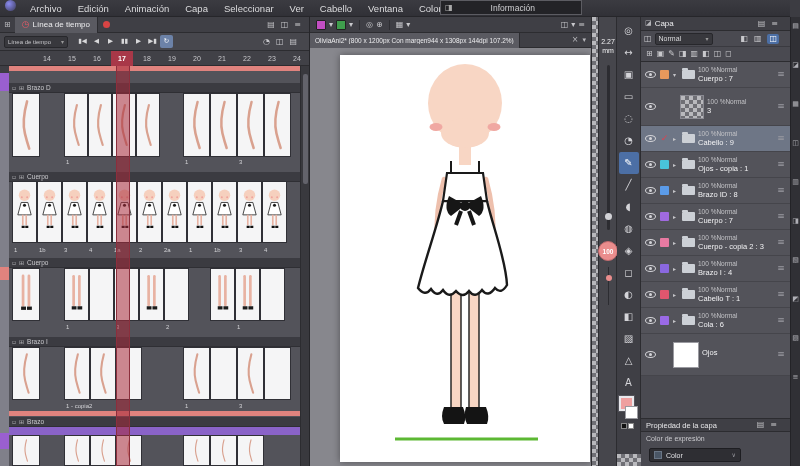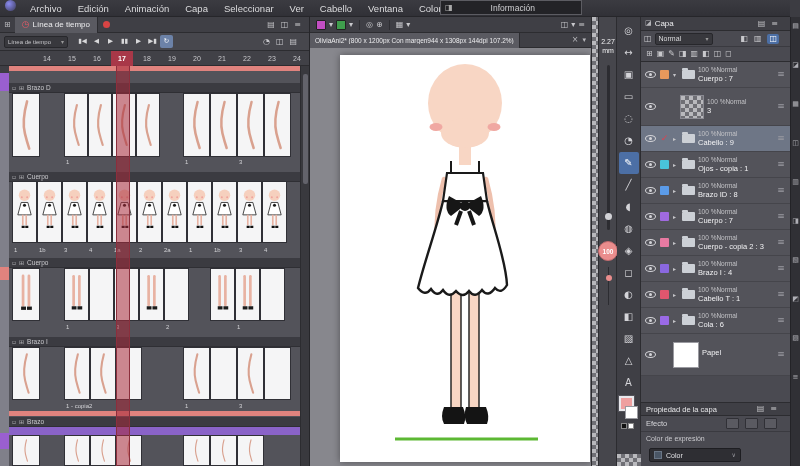--- a/index.html
+++ b/index.html
@@ -879,38 +879,30 @@
           </span>
           <span class="hnd gly">≡</span>
         </div>
         <div class="lrow paper">
           <span class="eye">
             <i></i>
           </span>
           <span class="chipcol"></span>
           <div class="thumbpaper"></div>
           <span class="ltxt" style="justify-content:flex-end;padding-bottom:4px">
-            <i class="lnm">Papel</i>
+            <i class="lnm">Ojos</i>
           </span>
           <span class="hnd gly">≡</span>
         </div>
       </div>
     <div id="pheader">
       <span class="t">Propiedad de la capa</span>
       <span class="rgt" id="pheader-icons">
           <span class="tbi gly" style="">▤</span>
           <span class="tbi gly" style="">≡</span>
-        </span>
-    </div>
-    <div id="peffect">
-      <span class="t">Efecto</span>
-      <span class="rgt" id="peffect-icons">
-          <span class="fxbox"></span>
-          <span class="fxbox"></span>
-          <span class="fxbox"></span>
         </span>
     </div>
     <div id="pexpr">
       <span class="t">Color de expresión</span>
     </div>
     <div id="pexprrow">
       <div id="exprsel">
         <i class="cchip"></i>
         <span class="t">Color</span>
         <b class="gly">∨</b>

